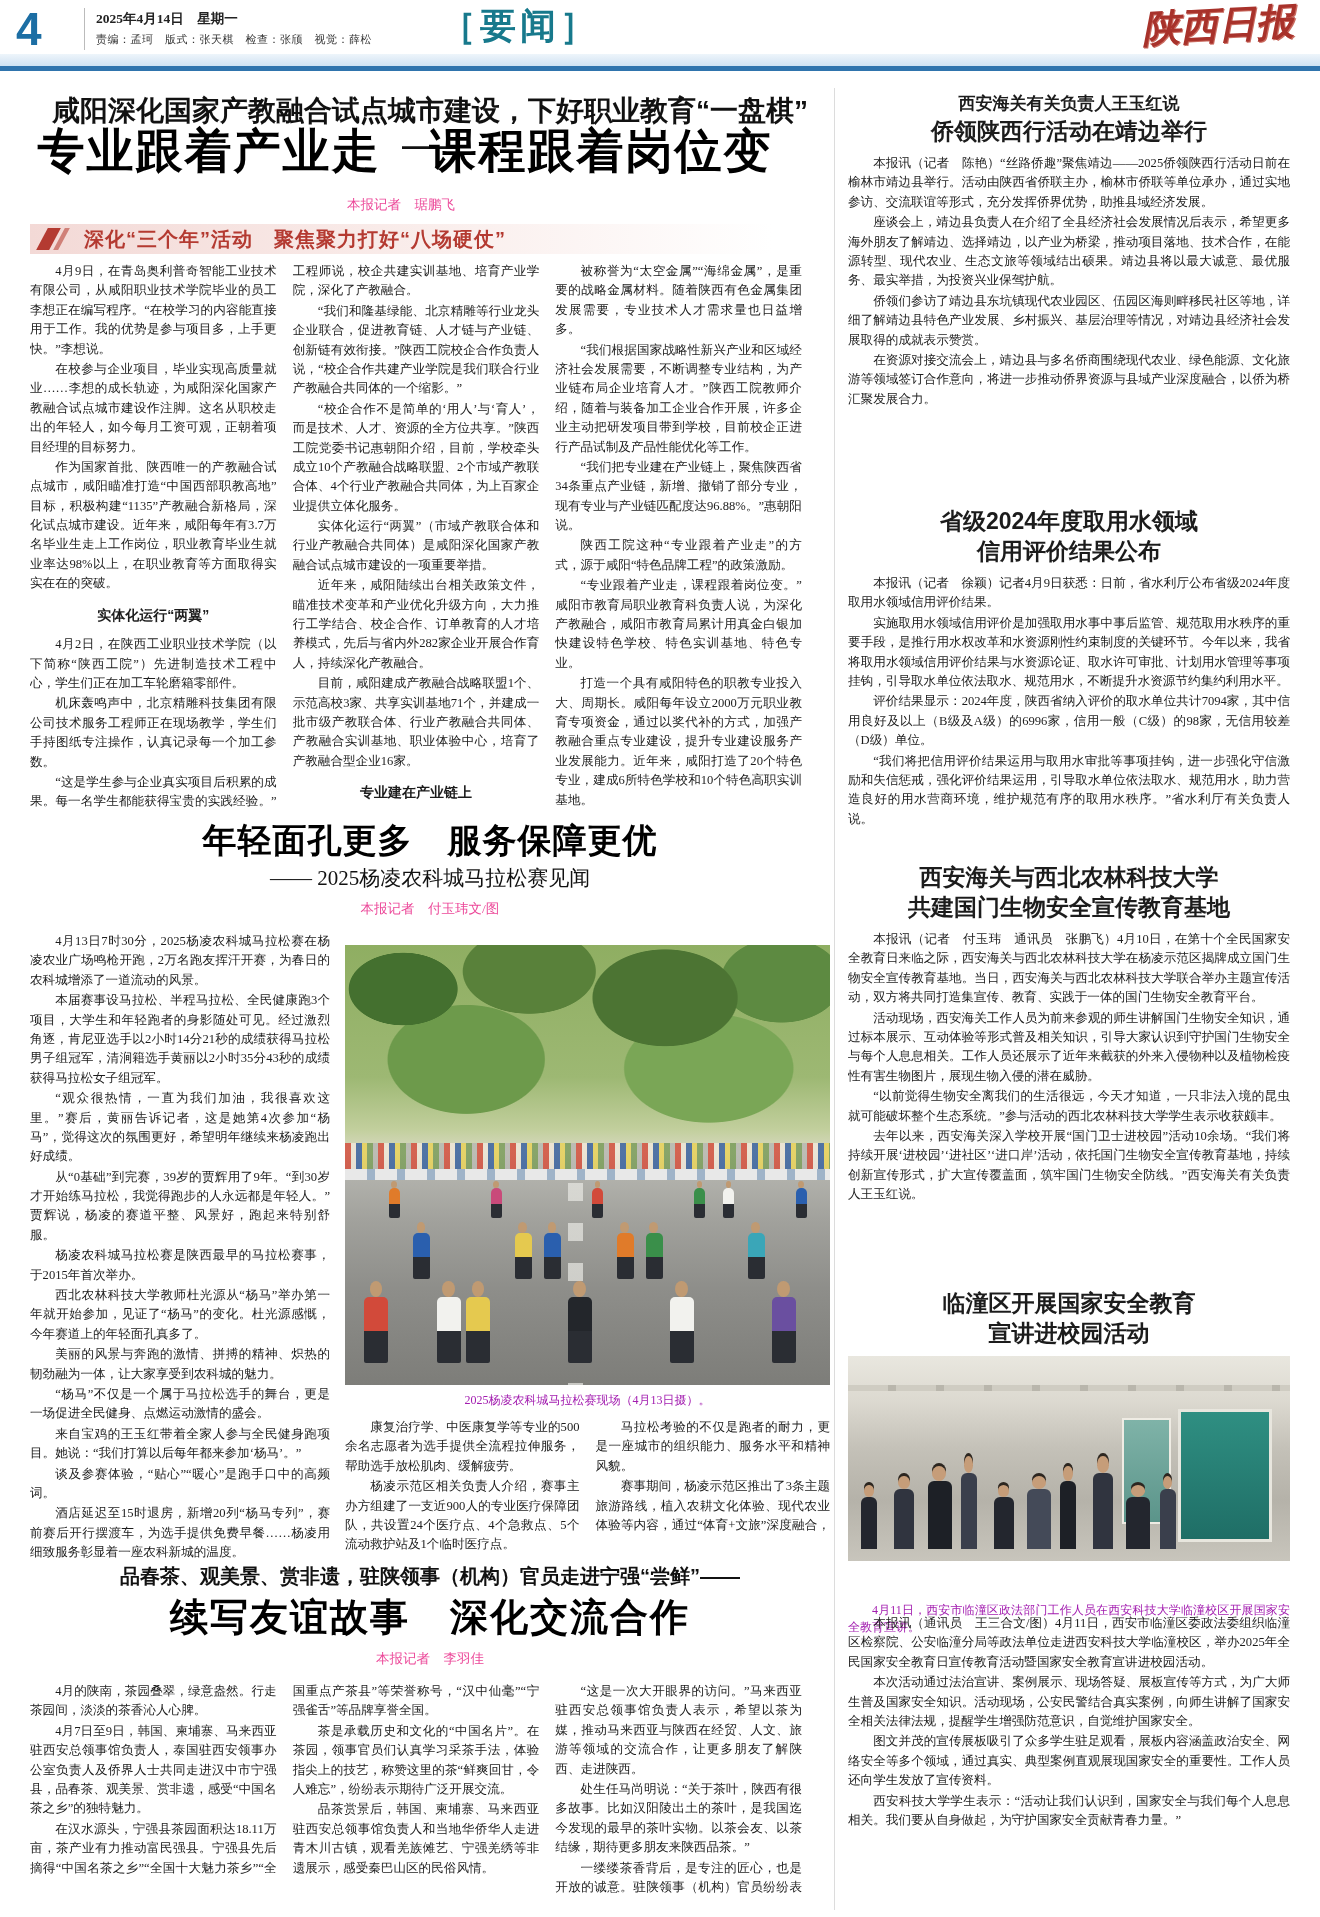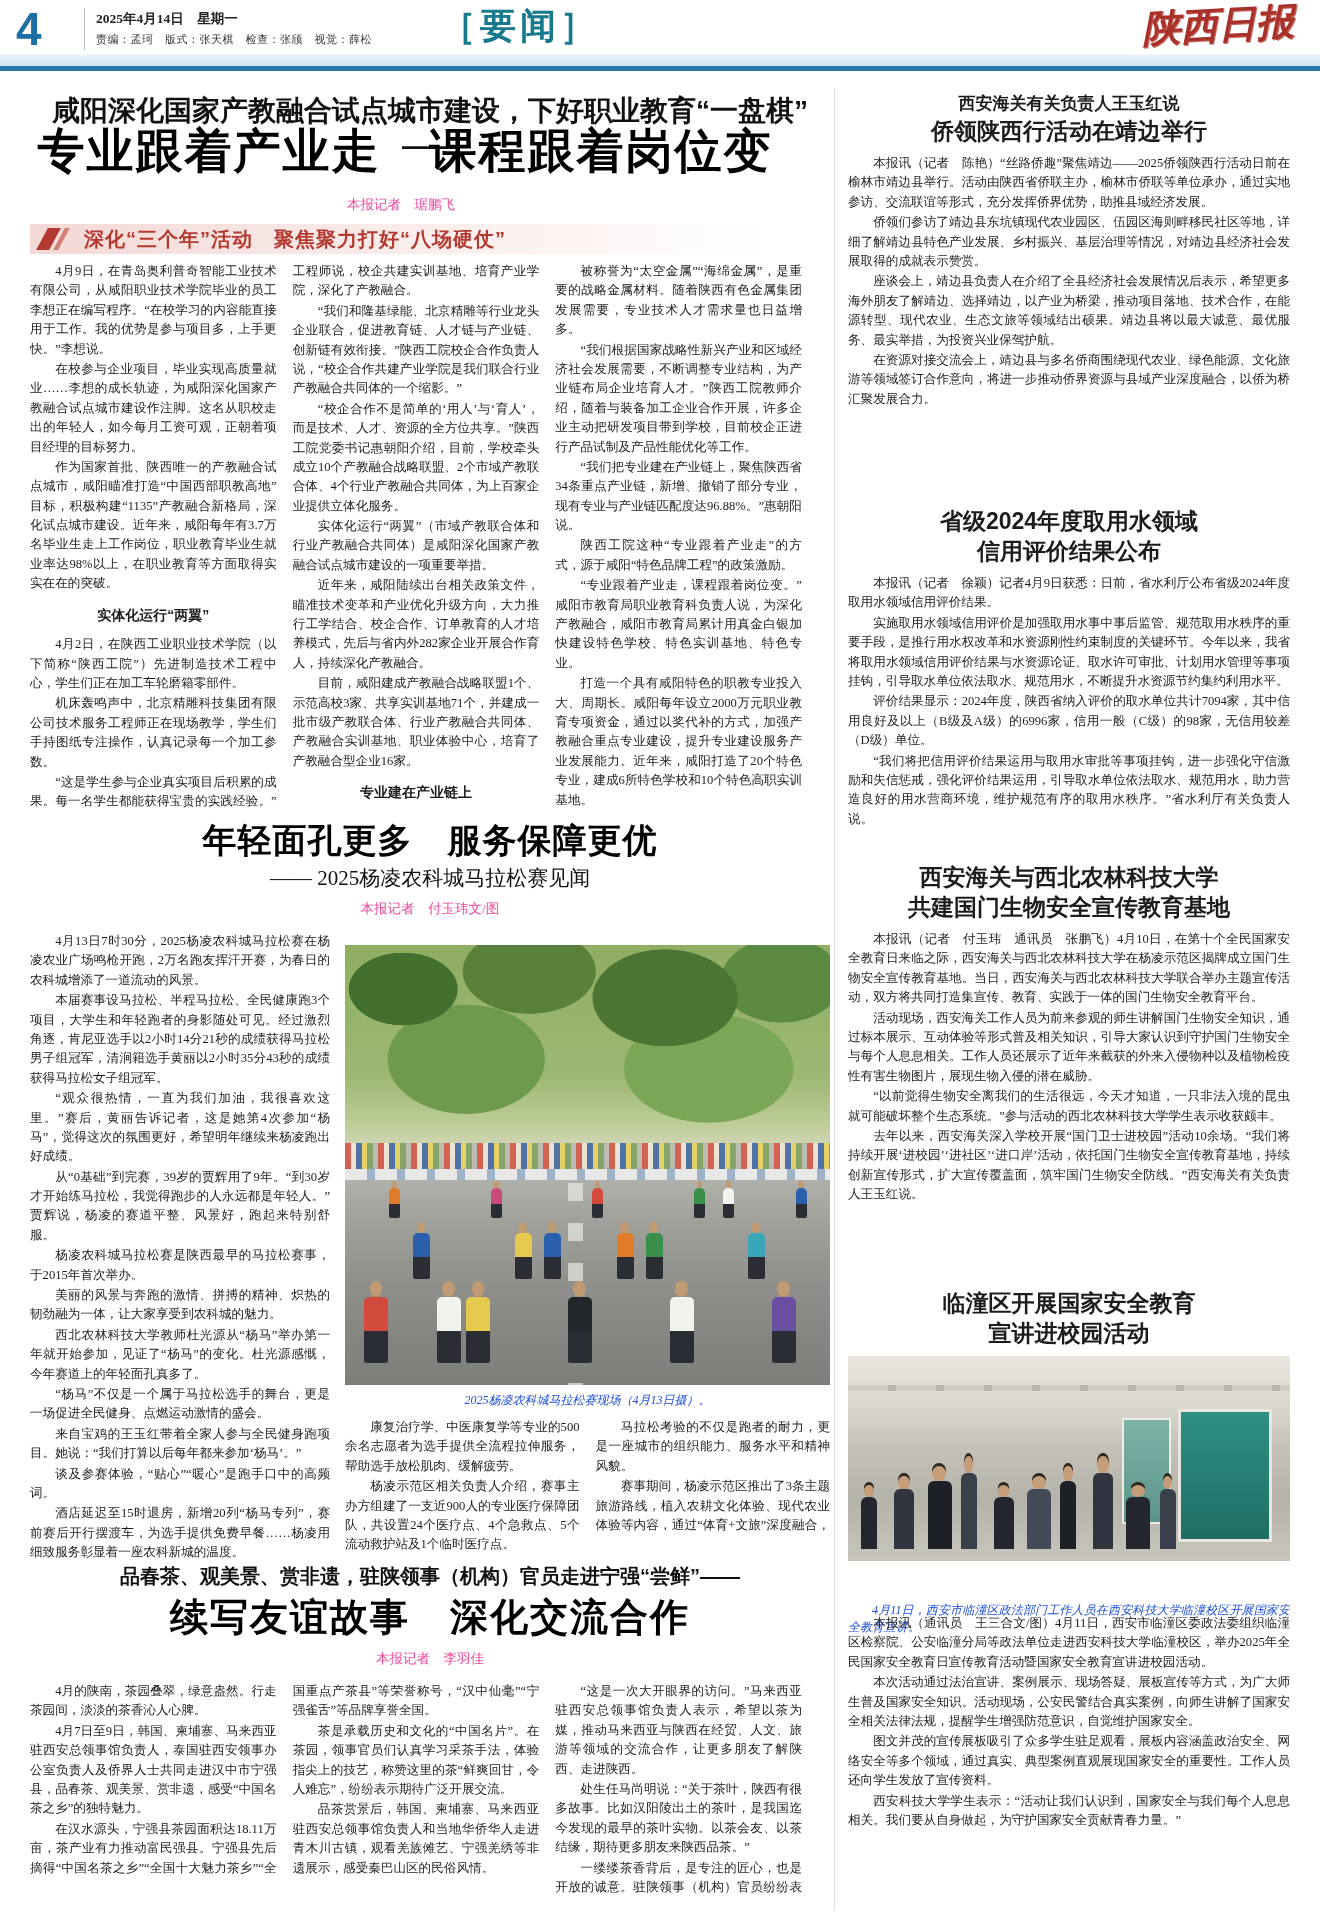--- a/index.html
+++ b/index.html
@@ -56,21 +56,21 @@
         background:repeating-linear-gradient(90deg,#d34f3e 0 6px,#efe6d8 6px 11px,
                    #3a62a0 11px 17px,#e8d25a 17px 22px,#7a9c5a 22px 28px,#b8b8b2 28px 33px);}
   .m-photo .barrier{position:absolute;left:0;top:51%;width:100%;height:2.4%;
         background:repeating-linear-gradient(90deg,#e8e8e8 0 22px,#9fb3c8 22px 30px);}
   .m-photo .lane{position:absolute;left:46%;top:54%;width:3%;height:46%;
         background:repeating-linear-gradient(180deg,#e9e9e4 0 18px,transparent 18px 40px);opacity:.7;}
   .runner{position:absolute;border-radius:5px 5px 2px 2px;
         background:linear-gradient(180deg,var(--shirt) 0 52%,#2a2d33 52% 100%);}
   .runner::before{content:'';position:absolute;top:-24%;left:22%;width:52%;height:24%;
         background:#c09a72;border-radius:50%;}
-  .caption{position:absolute;font-size:12px;color:#1d4ed8;text-align:center;font-style:italic;}
+  .caption{position:absolute;font-size:12px;color:#a21caf;text-align:center;}
   
   .r-kicker{position:absolute;left:848px;width:442px;text-align:center;
         font-family:"Liberation Sans",sans-serif;font-weight:bold;font-size:17px;}
   .r-head{position:absolute;left:848px;width:442px;text-align:center;
         font-family:"Liberation Sans",sans-serif;font-weight:bold;font-size:23px;line-height:30px;}
   .r-body{position:absolute;left:848px;width:442px;}
   
   .l-photo{position:absolute;left:848px;top:1356px;width:442px;height:205px;overflow:hidden;
         background:
           linear-gradient(180deg,#e9e7df 0%,#dcd9d0 22%,#c4c1b8 45%,#b5b2a9 70%,#c8c5bc 100%);}
@@ -132,22 +132,22 @@
 
   <div class="headline" style="left:30px;top:818px;width:800px;font-size:34px;letter-spacing:1px;">年轻面孔更多　服务保障更优</div>
   <div class="kicker" style="left:30px;top:864px;width:800px;font-size:21px;font-weight:normal;font-family:'Liberation Serif',serif;">—— 2025杨凌农科城马拉松赛见闻</div>
   <div class="byline" style="left:30px;top:900px;width:800px;">本报记者　付玉玮文/图</div>
   <div class="bodytext" style="left:30px;top:932px;width:300px;height:626px;">
       <p class="para">4月13日7时30分，2025杨凌农科城马拉松赛在杨凌农业广场鸣枪开跑，2万名跑友挥汗开赛，为春日的农科城增添了一道流动的风景。</p>
       <p class="para">本届赛事设马拉松、半程马拉松、全民健康跑3个项目，大学生和年轻跑者的身影随处可见。经过激烈角逐，肯尼亚选手以2小时14分21秒的成绩获得马拉松男子组冠军，清涧籍选手黄丽以2小时35分43秒的成绩获得马拉松女子组冠军。</p>
       <p class="para">“观众很热情，一直为我们加油，我很喜欢这里。”赛后，黄丽告诉记者，这是她第4次参加“杨马”，觉得这次的氛围更好，希望明年继续来杨凌跑出好成绩。</p>
       <p class="para">从“0基础”到完赛，39岁的贾辉用了9年。“到30岁才开始练马拉松，我觉得跑步的人永远都是年轻人。”贾辉说，杨凌的赛道平整、风景好，跑起来特别舒服。</p>
       <p class="para">杨凌农科城马拉松赛是陕西最早的马拉松赛事，于2015年首次举办。</p>
+      <p class="para">西北农林科技大学教师杜光源从“杨马”举办第一年就开始参加，见证了“杨马”的变化。杜光源感慨，今年赛道上的年轻面孔真多了。</p>
       <p class="para">美丽的风景与奔跑的激情、拼搏的精神、炽热的韧劲融为一体，让大家享受到农科城的魅力。</p>
-      <p class="para">西北农林科技大学教师杜光源从“杨马”举办第一年就开始参加，见证了“杨马”的变化。杜光源感慨，今年赛道上的年轻面孔真多了。</p>
       <p class="para">“杨马”不仅是一个属于马拉松选手的舞台，更是一场促进全民健身、点燃运动激情的盛会。</p>
       <p class="para">来自宝鸡的王玉红带着全家人参与全民健身跑项目。她说：“我们打算以后每年都来参加‘杨马’。”</p>
       <p class="para">谈及参赛体验，“贴心”“暖心”是跑手口中的高频词。</p>
       <p class="para">酒店延迟至15时退房，新增20列“杨马专列”，赛前赛后开行摆渡车，为选手提供免费早餐……杨凌用细致服务彰显着一座农科新城的温度。</p>
     </div>
 
   <div class="m-photo">
     <div class="crowd"></div>
     <div class="barrier"></div>
     <div class="lane"></div>
@@ -189,22 +189,22 @@
       <p class="para">品茶赏景后，韩国、柬埔寨、马来西亚驻西安总领事馆负责人和当地华侨华人走进青木川古镇，观看羌族傩艺、宁强羌绣等非遗展示，感受秦巴山区的民俗风情。</p>
       <p class="para">“这是一次大开眼界的访问。”马来西亚驻西安总领事馆负责人表示，希望以茶为媒，推动马来西亚与陕西在经贸、人文、旅游等领域的交流合作，让更多朋友了解陕西、走进陕西。</p>
       <p class="para">处生任马尚明说：“关于茶叶，陕西有很多故事。比如汉阳陵出土的茶叶，是我国迄今发现的最早的茶叶实物。以茶会友、以茶结缘，期待更多朋友来陕西品茶。”</p>
       <p class="para">一缕缕茶香背后，是专注的匠心，也是开放的诚意。驻陕领事（机构）官员纷纷表示，将续写友谊故事，深化交流合作，推动更多务实合作成果落地。</p>
     </div>
 
   <div class="r-kicker" style="top:92px;">西安海关有关负责人王玉红说</div>
   <div class="r-head" style="top:116px;">侨领陕西行活动在靖边举行</div>
   <div class="r-body bodytext" style="top:154px;height:344px;">
       <p class="para">本报讯（记者　陈艳）“丝路侨趣”聚焦靖边——2025侨领陕西行活动日前在榆林市靖边县举行。活动由陕西省侨联主办，榆林市侨联等单位承办，通过实地参访、交流联谊等形式，充分发挥侨界优势，助推县域经济发展。</p>
+      <p class="para">座谈会上，靖边县负责人在介绍了全县经济社会发展情况后表示，希望更多海外朋友了解靖边、选择靖边，以产业为桥梁，推动项目落地、技术合作，在能源转型、现代农业、生态文旅等领域结出硕果。靖边县将以最大诚意、最优服务、最实举措，为投资兴业保驾护航。</p>
       <p class="para">侨领们参访了靖边县东坑镇现代农业园区、伍园区海则畔移民社区等地，详细了解靖边县特色产业发展、乡村振兴、基层治理等情况，对靖边县经济社会发展取得的成就表示赞赏。</p>
-      <p class="para">座谈会上，靖边县负责人在介绍了全县经济社会发展情况后表示，希望更多海外朋友了解靖边、选择靖边，以产业为桥梁，推动项目落地、技术合作，在能源转型、现代农业、生态文旅等领域结出硕果。靖边县将以最大诚意、最优服务、最实举措，为投资兴业保驾护航。</p>
       <p class="para">在资源对接交流会上，靖边县与多名侨商围绕现代农业、绿色能源、文化旅游等领域签订合作意向，将进一步推动侨界资源与县域产业深度融合，以侨为桥汇聚发展合力。</p>
     </div>
 
   <div class="r-head" style="top:506px;">省级2024年度取用水领域</div>
   <div class="r-head" style="top:536px;">信用评价结果公布</div>
   <div class="r-body bodytext" style="top:574px;height:280px;">
       <p class="para">本报讯（记者　徐颖）记者4月9日获悉：日前，省水利厅公布省级2024年度取用水领域信用评价结果。</p>
       <p class="para">实施取用水领域信用评价是加强取用水事中事后监管、规范取用水秩序的重要手段，是推行用水权改革和水资源刚性约束制度的关键环节。今年以来，我省将取用水领域信用评价结果与水资源论证、取水许可审批、计划用水管理等事项挂钩，引导取水单位依法取水、规范用水，不断提升水资源节约集约利用水平。</p>
       <p class="para">评价结果显示：2024年度，陕西省纳入评价的取水单位共计7094家，其中信用良好及以上（B级及A级）的6996家，信用一般（C级）的98家，无信用较差（D级）单位。</p>
       <p class="para">“我们将把信用评价结果运用与取用水审批等事项挂钩，进一步强化守信激励和失信惩戒，强化评价结果运用，引导取水单位依法取水、规范用水，助力营造良好的用水营商环境，维护规范有序的取用水秩序。”省水利厅有关负责人说。</p>

